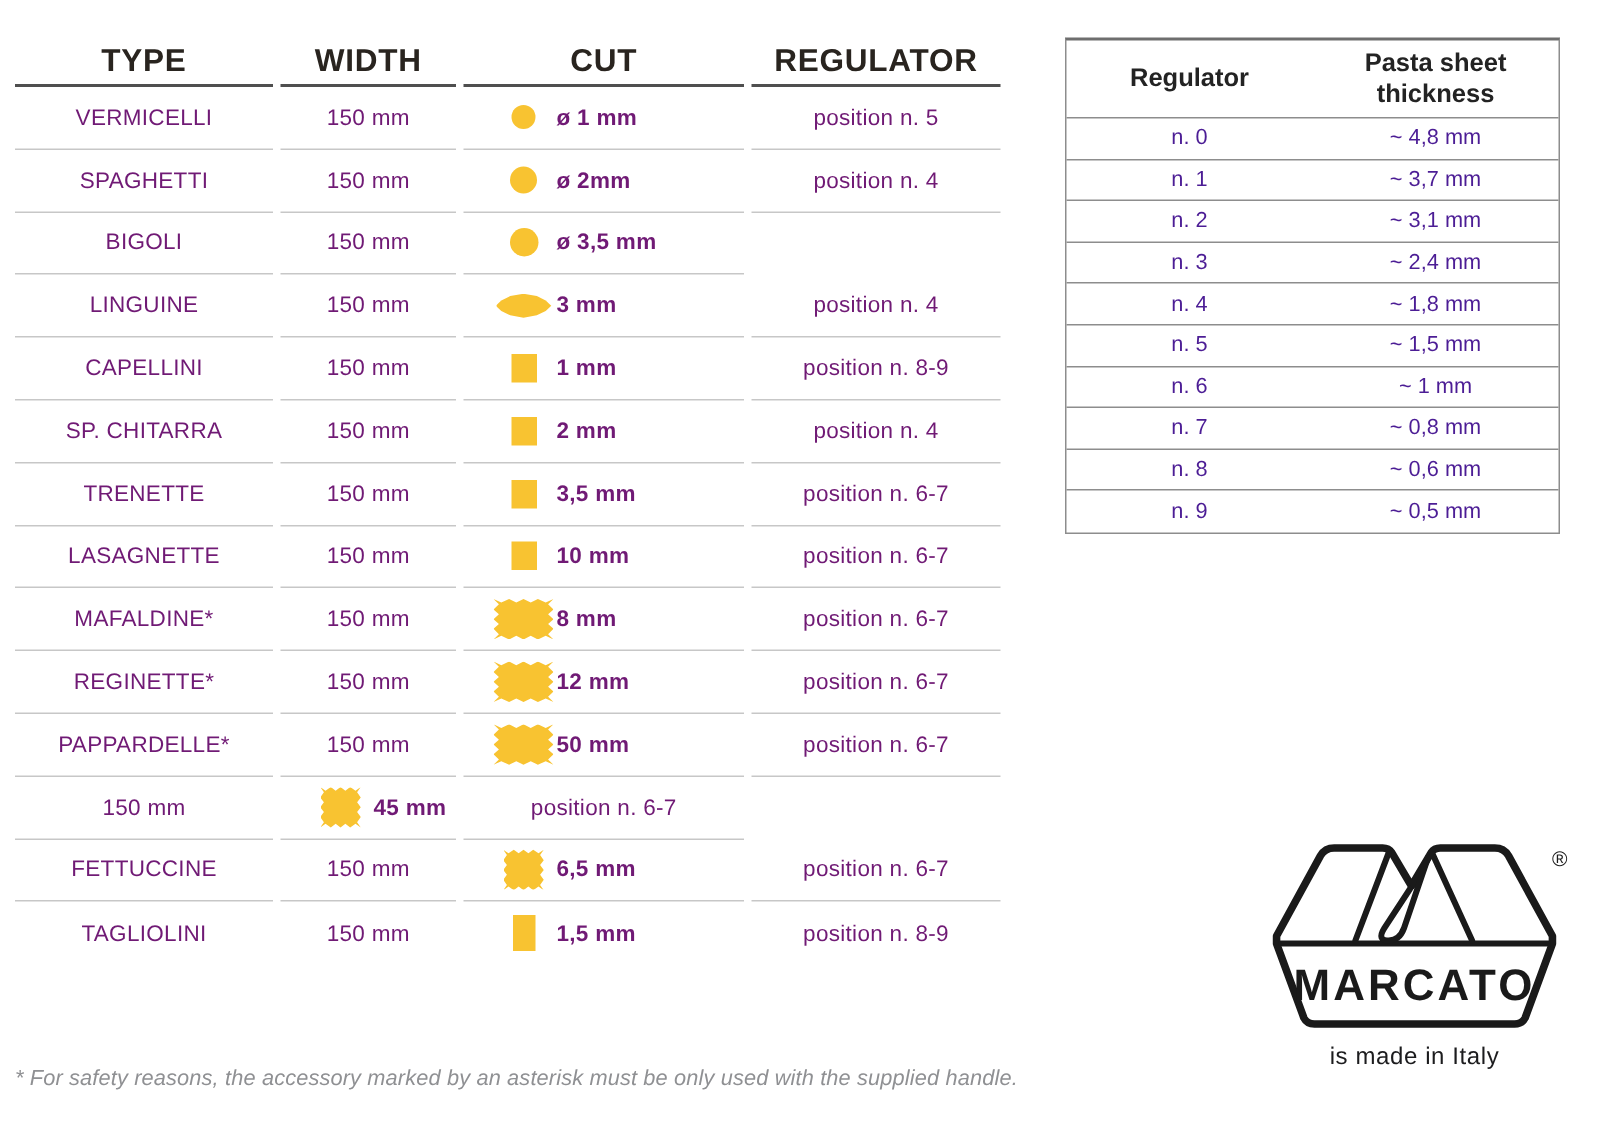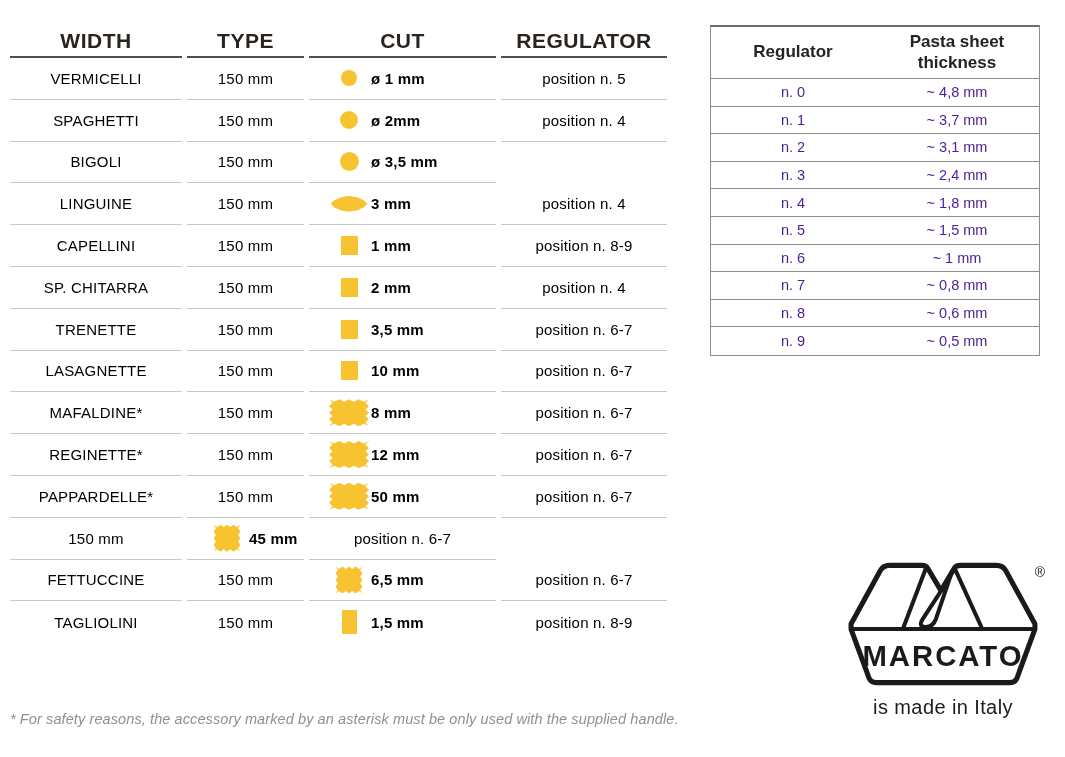--- a/index.html
+++ b/index.html
@@ -8,21 +8,21 @@
 
   
   .main-table { position:absolute; left:10px; top:25px; width:657px; }
   .mrow { display:grid; grid-template-columns:172px 117px 187px 166px; column-gap:5px; }
   .mhead { height:33px; }
   .mhead .cell { display:flex; align-items:center; justify-content:center;
                  font-size:21px; font-weight:bold; color:#29241f; letter-spacing:.5px;
                  border-bottom:2px solid #4f4f4f; }
   .mdata { height:41.8px; }
   .mdata .cell { display:flex; align-items:center; justify-content:center;
-                 font-size:15px; color:#000000; border-bottom:1px solid #c7c7c7;
+                 font-size:15px; color:#701a75; border-bottom:1px solid #c7c7c7;
                  letter-spacing:.2px; }
   .mdata:last-child .cell { border-bottom:none; }
   .mdata .cell.cut { justify-content:flex-start; padding-left:18px; }
   .cut-icon { width:44px; display:flex; align-items:center; justify-content:center; }
   .cut-text { margin-left:0;font-weight:bold; }
 
   .cut-icon::after { content:""; display:block; background:#F8C331; }
   [data-icon="circle-s"]::after { width:16px; height:16px; border-radius:50%; }
   [data-icon="circle-m"]::after { width:18px; height:18px; border-radius:50%; }
   [data-icon="circle-l"]::after { width:19px; height:19px; border-radius:50%; }
@@ -52,29 +52,29 @@
                   font-size:14.5px; color:#4c1d95; }
 
   
   .footnote { position:absolute; left:10px; top:711px; width:700px;
               font-size:14.5px; font-style:italic; color:#8f9093; letter-spacing:.1px; }
 
   
   .logo-wrap { position:absolute; left:845px; top:562px; width:196px; text-align:center; }
   .logo-badge { display:block; margin:0 auto; }
   .registered { position:absolute; right:-4px; top:2px; font-size:14px; color:#1b1b1b; }
-  .tagline { margin-top:10px; font-size:20px; color:#1c1c1e; letter-spacing:.4px; }
+  .tagline { margin-top:10px; font-size:16px; color:#1c1c1e; letter-spacing:.4px; }
 </style>
 </head>
 <body>
 
 <div class="main-table">
   <div class="mrow mhead">
+    <div class="cell">TYPE</div>
     <div class="cell">WIDTH</div>
-    <div class="cell">TYPE</div>
     <div class="cell">CUT</div>
     <div class="cell">REGULATOR</div>
   </div>
 
   <div class="mrow mdata">
     <div class="cell">VERMICELLI</div>
     <div class="cell">150 mm</div>
     <div class="cell cut">
       <span class="cut-icon" data-icon="circle-s"></span>
       <span class="cut-text">ø 1 mm</span>

